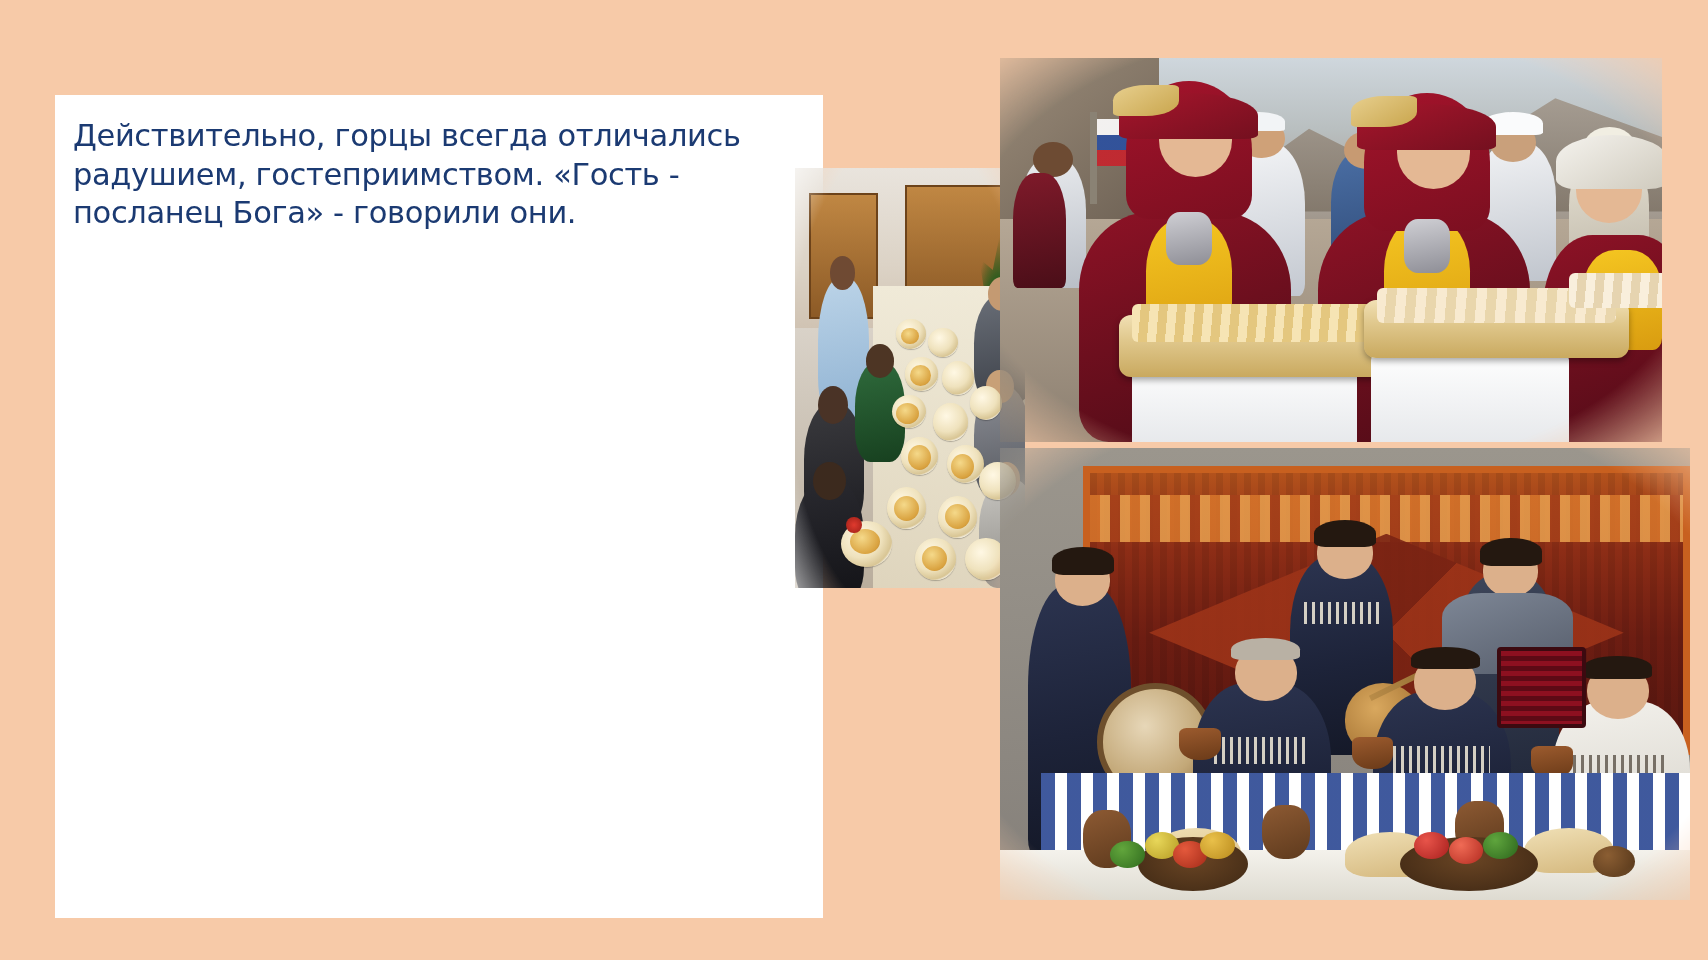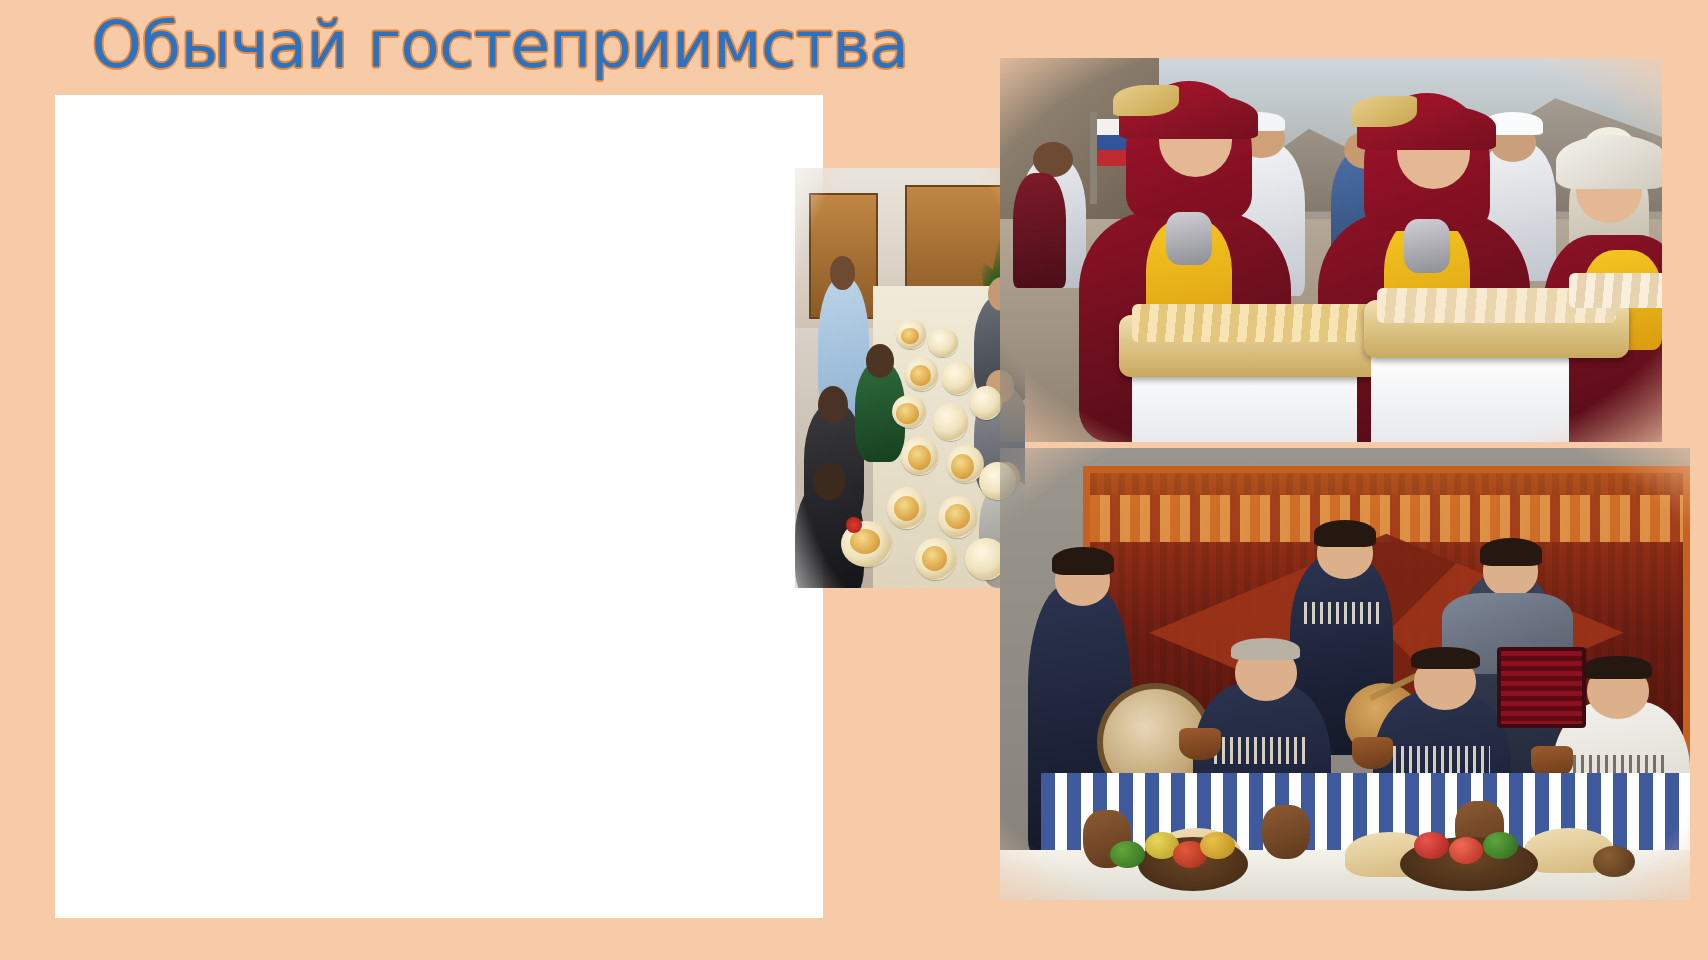--- a/index.html
+++ b/index.html
@@ -273,23 +273,23 @@
   .f-cup {
     position:absolute; border-radius: 18% 18% 46% 46%;
     background: linear-gradient(170deg,#9c5b2e,#6a3a18);
   }
 </style>
 </head>
 <body>
 
 <div id="slide">
 
-  <div id="title">Обычай гостеприимства</div>
 
   <div id="text-panel">
+    <p class="tight">Действительно, горцы всегда отличались радушием, гостеприимством. «Гость - посланец Бога» - говорили они.</p>
   </div>
 
   <div id="photo-banquet">
     <div class="scene">
       <div class="bq-wall"></div>
       <div class="bq-door" style="left:6%;top:6%;width:30%;height:30%;"></div>
       <div class="bq-door" style="left:48%;top:4%;width:44%;height:30%;"></div>
       <div class="bq-plant"></div>
       <div class="bq-floor"></div>
 

